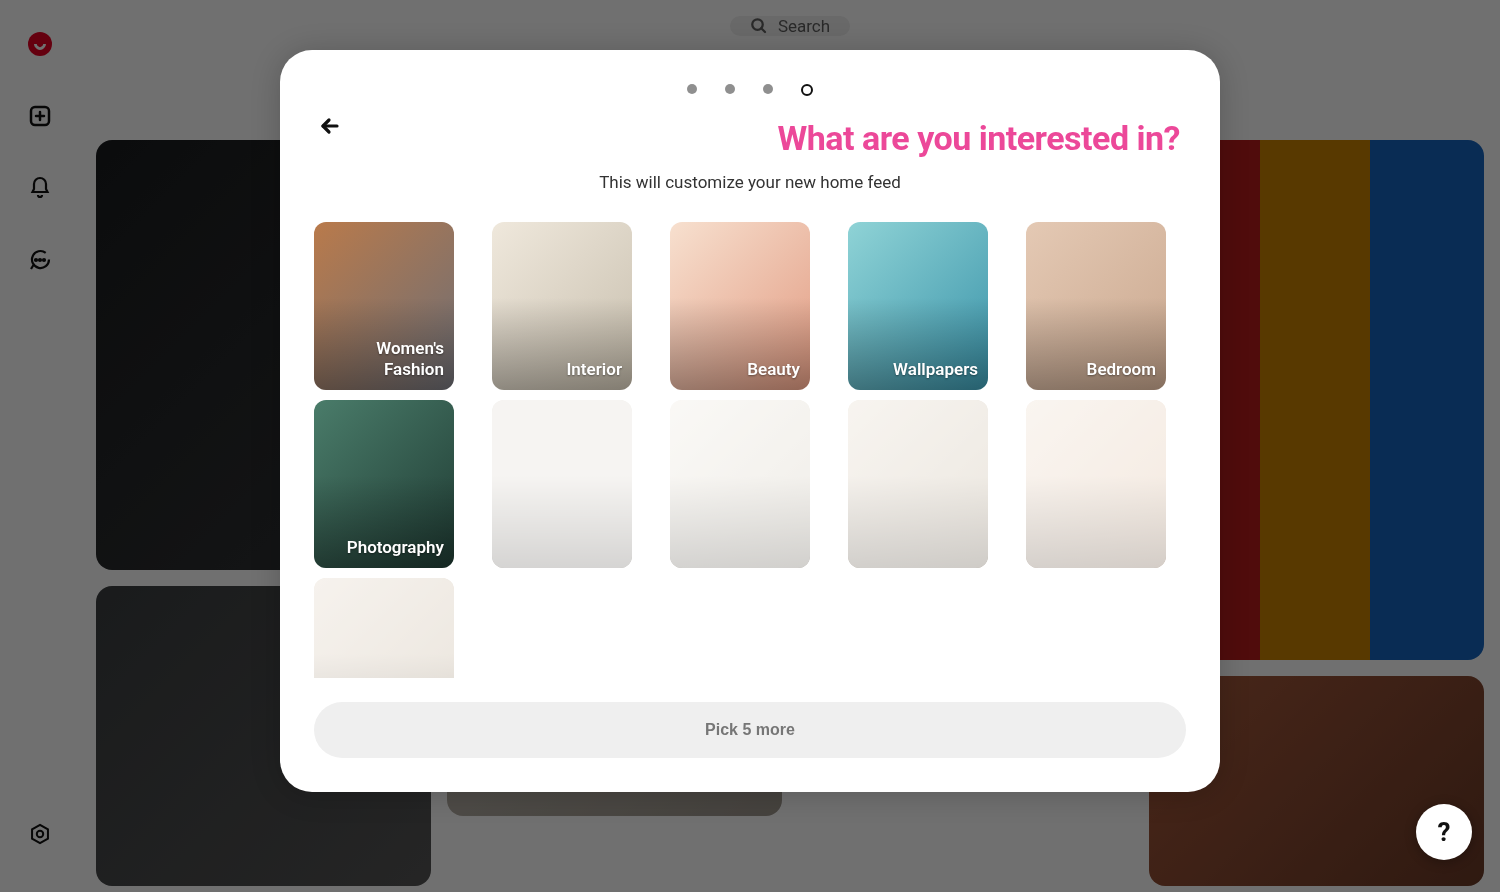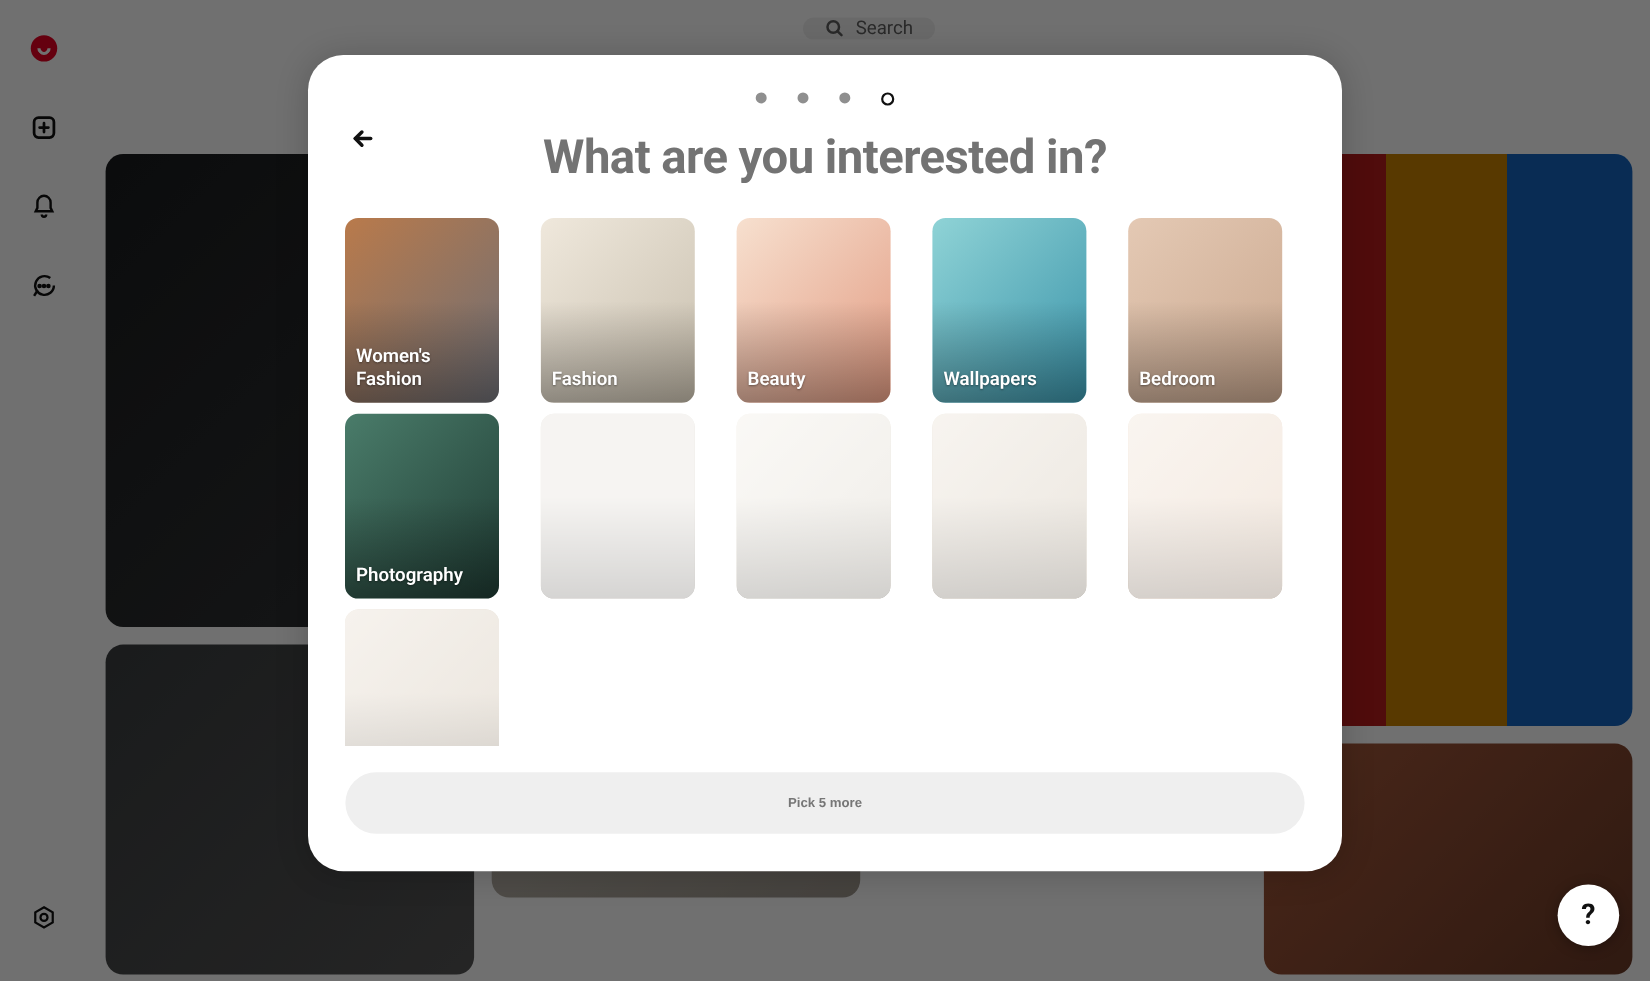--- a/index.html
+++ b/index.html
@@ -35,29 +35,29 @@
   
   .scrim { position:absolute; inset:0; background:rgba(0,0,0,0.56); }
 
   
   .modal { position:absolute; top:50px; left:50%; transform:translateX(-50%); width:940px; height:742px; background:#fff; border-radius:32px; box-shadow:0 2px 30px rgba(0,0,0,.2); display:flex; flex-direction:column; overflow:hidden;}
   .modal-header { position:relative; padding:34px 40px 0; text-align:center; }
   .back-btn { position:absolute; left:34px; top:60px; width:32px; height:32px; display:flex; align-items:center; justify-content:center; cursor:pointer; color:#111;}
   .stepper { display:flex; gap:28px; justify-content:center; margin-bottom:22px;}
   .step-dot { width:10px; height:10px; border-radius:50%; background:#8f8f8f;}
   .step-ring { width:12px; height:12px; border-radius:50%; border:2.5px solid #111; background:#fff;}
-  .modal-title { font-size:43px; font-weight:700; color:#737373; letter-spacing:-0.5px;}
+  .modal-title { font-size:34px; font-weight:700; color:#ec4899; letter-spacing:-0.5px;text-align:right;}
   .modal-subtitle { font-size:17px; color:#333; margin-top:14px; font-weight:400;}
   .tiles-wrap { flex:1; overflow:hidden; position:relative; margin-top:30px;}
   .tiles-scroll { position:absolute; left:34px; right:16px; top:0; bottom:0; overflow-y:auto; }
   .tiles-scroll::-webkit-scrollbar{width:8px;}
   .tiles-scroll::-webkit-scrollbar-thumb{background:#c7c7c7;border-radius:4px;}
   .tiles-scroll::-webkit-scrollbar-track{background:transparent;}
   .tiles { display:grid; grid-template-columns:repeat(5, 168px); gap:10px; padding-right:14px; padding-bottom:10px;}
-  .tile { width:140px; height:168px; border-radius:12px; position:relative; overflow:hidden; cursor:pointer; }
+  .tile { width:140px; height:168px; border-radius:12px; position:relative; overflow:hidden; cursor:pointer;text-align:right; }
   .tile-label { position:absolute; left:10px; right:10px; bottom:10px; color:#fff; font-weight:600; font-size:17px; line-height:1.25; text-shadow:0 1px 2px rgba(0,0,0,.4);}
   .tile.faded::after{content:"";position:absolute;inset:0;background:rgba(255,255,255,0.6);}
   .tile::before{content:"";position:absolute;inset:0;background:linear-gradient(to top, rgba(0,0,0,.35), rgba(0,0,0,0) 55%);}
   
   .t0{background:linear-gradient(135deg,#b97a4b,#6d6e75);}
   .t1{background:linear-gradient(135deg,#d2c4af,#8c8274);}
   .t2{background:linear-gradient(180deg,#e6d9ce,#c0a88c);}
   .t3{background:linear-gradient(135deg,#efe8dc,#c8bfae);}
   .t4{background:linear-gradient(135deg,#8fd3d6,#3a93a9);}
   .t5{background:linear-gradient(135deg,#f7e0cf,#e29b82);}
@@ -65,21 +65,21 @@
   .t7{background:linear-gradient(135deg,#e4c9b4,#caa88f);}
   .t8{background:linear-gradient(135deg,#4a7c6a,#1f3b33);}
   .t9{background:linear-gradient(135deg,#8b5a2b,#4a2f17);}
   .t10{background:#e8e4de;}
   .t11{background:linear-gradient(135deg,#f3efe8,#d9d3c7);}
   .t12{background:linear-gradient(135deg,#ece4d9,#cfc3b1);}
   .t13{background:linear-gradient(135deg,#f2e6da,#e3c9b2);}
   .t14{background:linear-gradient(135deg,#e9dfd3,#cbbda9);}
 
   .modal-footer { padding:24px 34px 34px; }
-  .cta { width:100%; height:56px; border:none; border-radius:28px; background:#efefef; color:#767676; font-size:12px; font-weight:600; cursor:not-allowed;}
+  .cta { width:100%; height:56px; border:none; border-radius:28px; background:#efefef; color:#767676; font-size:16px; font-weight:600; cursor:not-allowed;}
   
   
   .help-fab { position:absolute; right:28px; bottom:32px; width:56px; height:56px; border-radius:50%; background:#fff; box-shadow:0 2px 12px rgba(0,0,0,.3); display:flex; align-items:center; justify-content:center; font-size:26px; font-weight:700; color:#111;}
   svg{display:block;}
 </style>
 </head>
 <body>
 
 <div class="app">
   <div class="leftbar">
@@ -157,30 +157,31 @@
           <path d="M11 18l-6-6 6-6"></path>
         </svg>
     </div>
     <div class="stepper">
       <span class="step-dot"></span>
       <span class="step-dot"></span>
       <span class="step-dot"></span>
       <span class="step-ring"></span>
     </div>
     <h1 class="modal-title">What are you interested in?</h1>
+    <p class="modal-subtitle">This will customize your new home feed</p>
   </div>
 
   <div class="tiles-wrap">
     <div class="tiles-scroll">
       <div class="tiles">
         <div class="tile t0">
             <span class="tile-label">Women's Fashion</span>
           </div>
         <div class="tile t3">
-            <span class="tile-label">Fashion</span>
+            <span class="tile-label">Interior</span>
           </div>
         <div class="tile t5">
             <span class="tile-label">Beauty</span>
           </div>
         <div class="tile t4">
             <span class="tile-label">Wallpapers</span>
           </div>
         <div class="tile t7">
             <span class="tile-label">Bedroom</span>
           </div>

